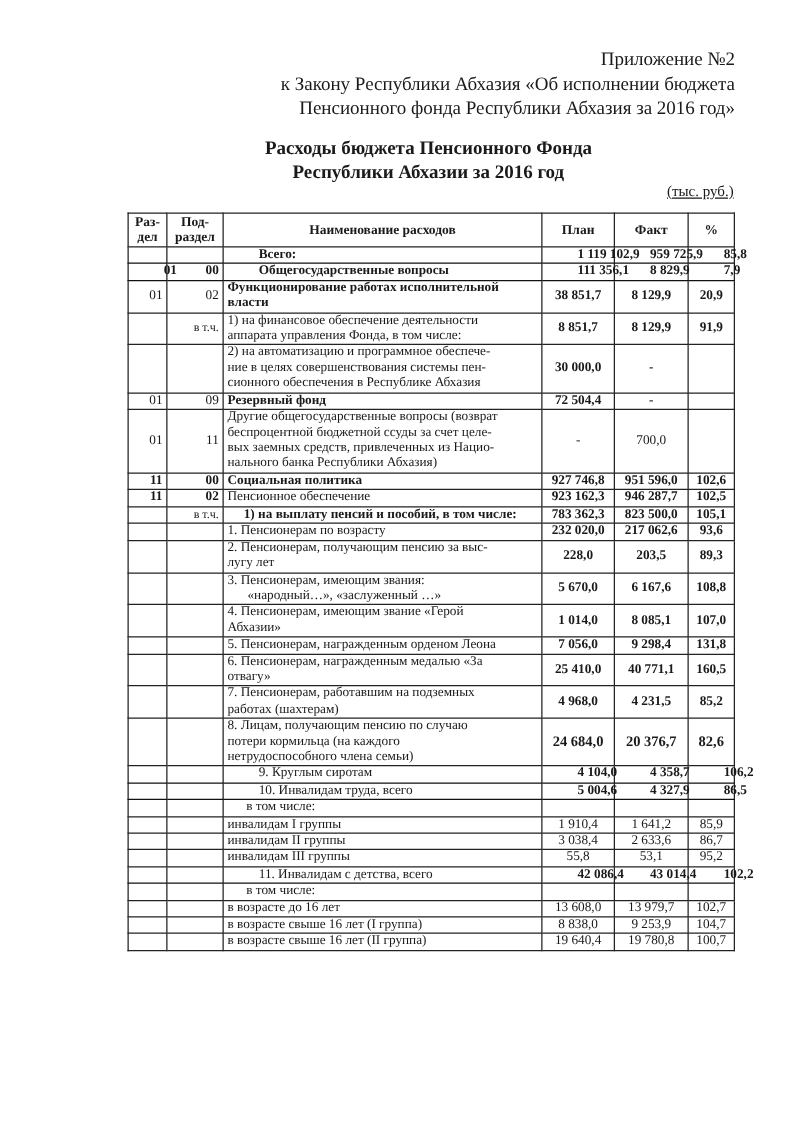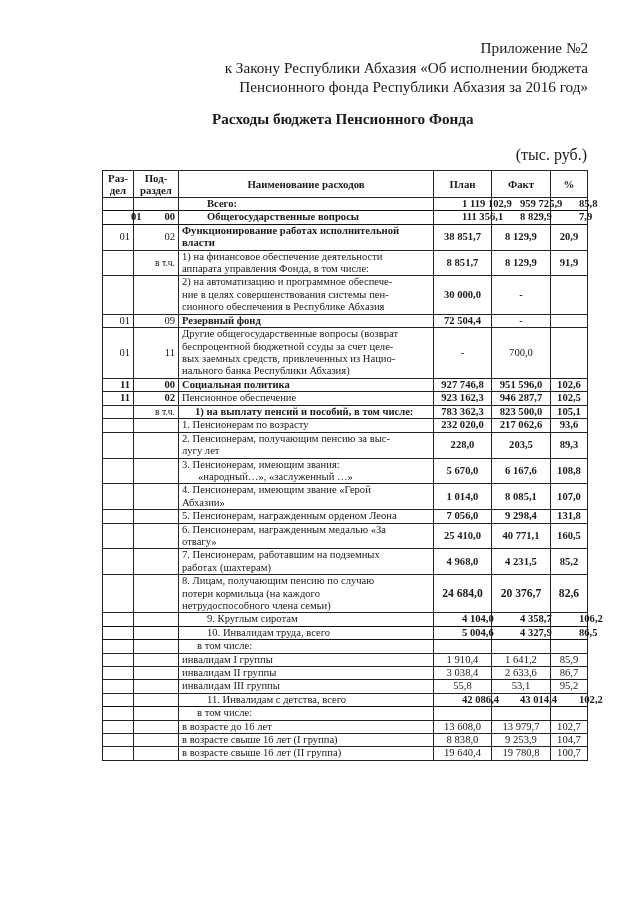--- a/index.html
+++ b/index.html
@@ -3,21 +3,21 @@
 <meta charset="utf-8">
 <style>
   html, body { margin:0; padding:0; background:#ffffff; }
   body { width:640px; height:905px; position:relative; overflow:hidden;
          font-family:"Liberation Serif", serif; color:#1a1a1a; }
   .annex { position:absolute; right:52px; top:38px; text-align:right;
            font-size:15.2px; line-height:19.5px; }
   .title { position:absolute; left:212px; top:109px; font-weight:bold;
            font-size:15.2px; line-height:19px; }
   .title .l2 { padding-left:22px; display:block; }
-  .units { position:absolute; right:53px; top:146px; font-size:16px; }
+  .units { position:absolute; right:53px; top:146px; font-size:12px;text-decoration:underline; }
   table.budget { position:absolute; left:102px; top:170px; width:485px;
                  border-collapse:collapse; table-layout:fixed;
                  font-size:10.6px; line-height:12.4px; }
   table.budget td, table.budget th { border:1px solid #222; padding:0 3px;
                  vertical-align:middle; }
   table.budget th { font-weight:bold; text-align:center; height:26px; font-size:10.8px; line-height:12px; }
   td.c { text-align:right;margin-top:24px; }
   td.n { text-align:center; white-space:nowrap; }
   td.name { text-align:left; }
   tr.b td { font-weight:bold; }
@@ -32,20 +32,21 @@
 <body>
 
 <div class="annex">
   <div>Приложение №2</div>
   <div>к Закону Республики Абхазия «Об исполнении бюджета</div>
   <div>Пенсионного фонда Республики Абхазия за 2016 год»</div>
 </div>
 
 <div class="title">
   <span>Расходы бюджета Пенсионного Фонда</span>
+  <span class="l2">Республики Абхазии за 2016 год</span>
 </div>
 
 <div class="units">(тыс. руб.)</div>
 
 <table class="budget">
   <colgroup>
     <col style="width:31px">
       <col style="width:45px">
       <col style="width:255px">
     <col style="width:58px">

